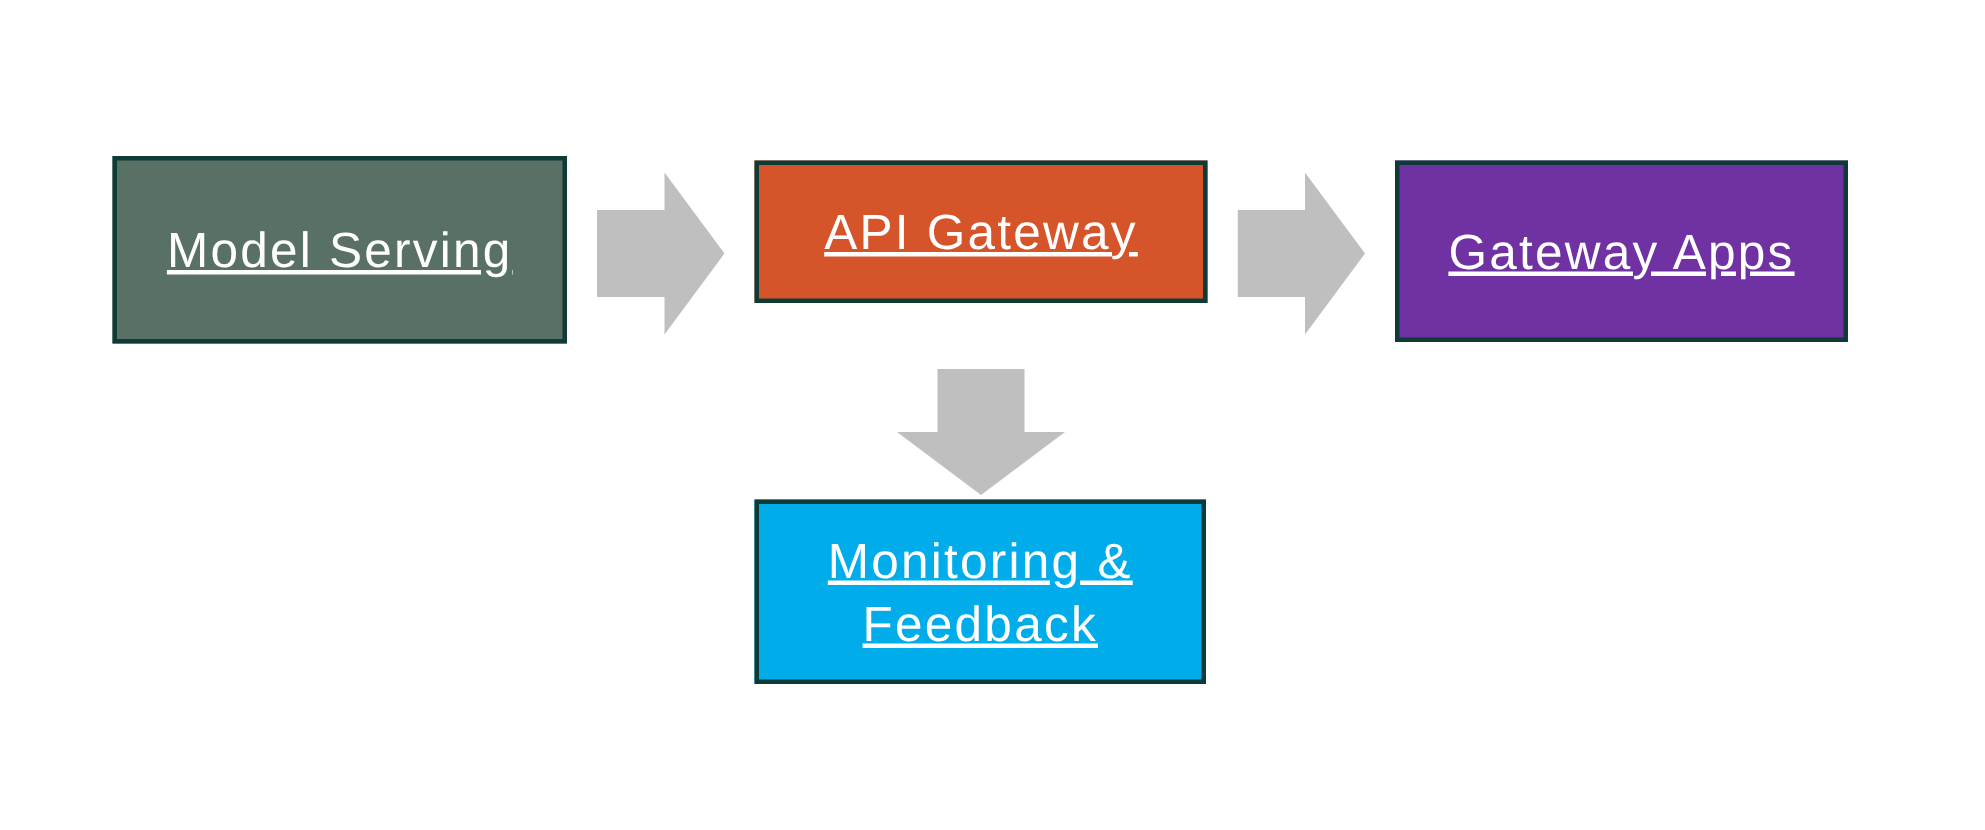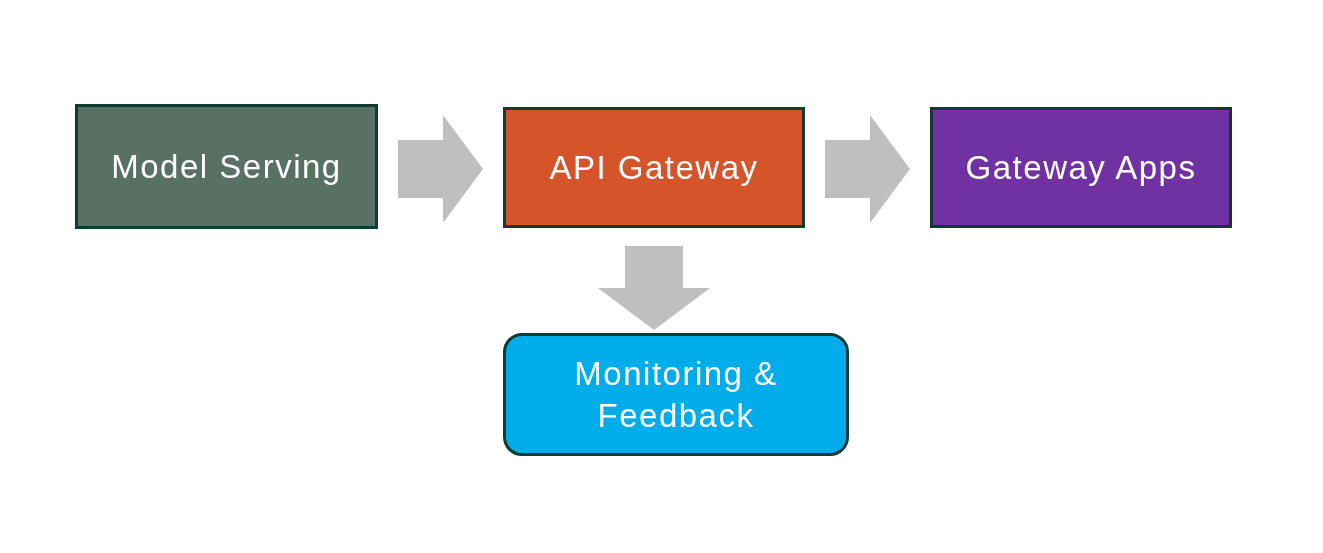--- a/index.html
+++ b/index.html
@@ -23,25 +23,26 @@
     align-items: center;
     justify-content: center;
     text-align: center;
     color: #ffffff;
     font-size: 33px;
     letter-spacing: 1.5px;
     line-height: 42px;
   }
   .node-label {
     padding: 0 8px;
+    text-decoration: underline;
   }
   .node-model-serving   { left: 75px;  top: 104px; width: 303px; height: 125px; }
-  .node-api-gateway     { left: 503px; top: 107px; width: 302px; height: 121px; }
+  .node-api-gateway     { left: 503px; top: 107px; width: 302px; height: 95px; }
   .node-business-apps   { left: 930px; top: 107px; width: 302px; height: 121px; }
-  .node-monitoring      { left: 503px; top: 333px; width: 346px; height: 123px; border-radius: 19px; }
+  .node-monitoring      { left: 503px; top: 333px; width: 301px; height: 123px; }
   .arrow {
     position: absolute;
     display: block;
   }
   .arrow-1 { left: 398px; top: 115px; }
   .arrow-2 { left: 825px; top: 115px; }
   .arrow-3 { left: 598px; top: 246px; }
 </style>
 </head>
 <body style="background: rgb(255, 255, 255);">

